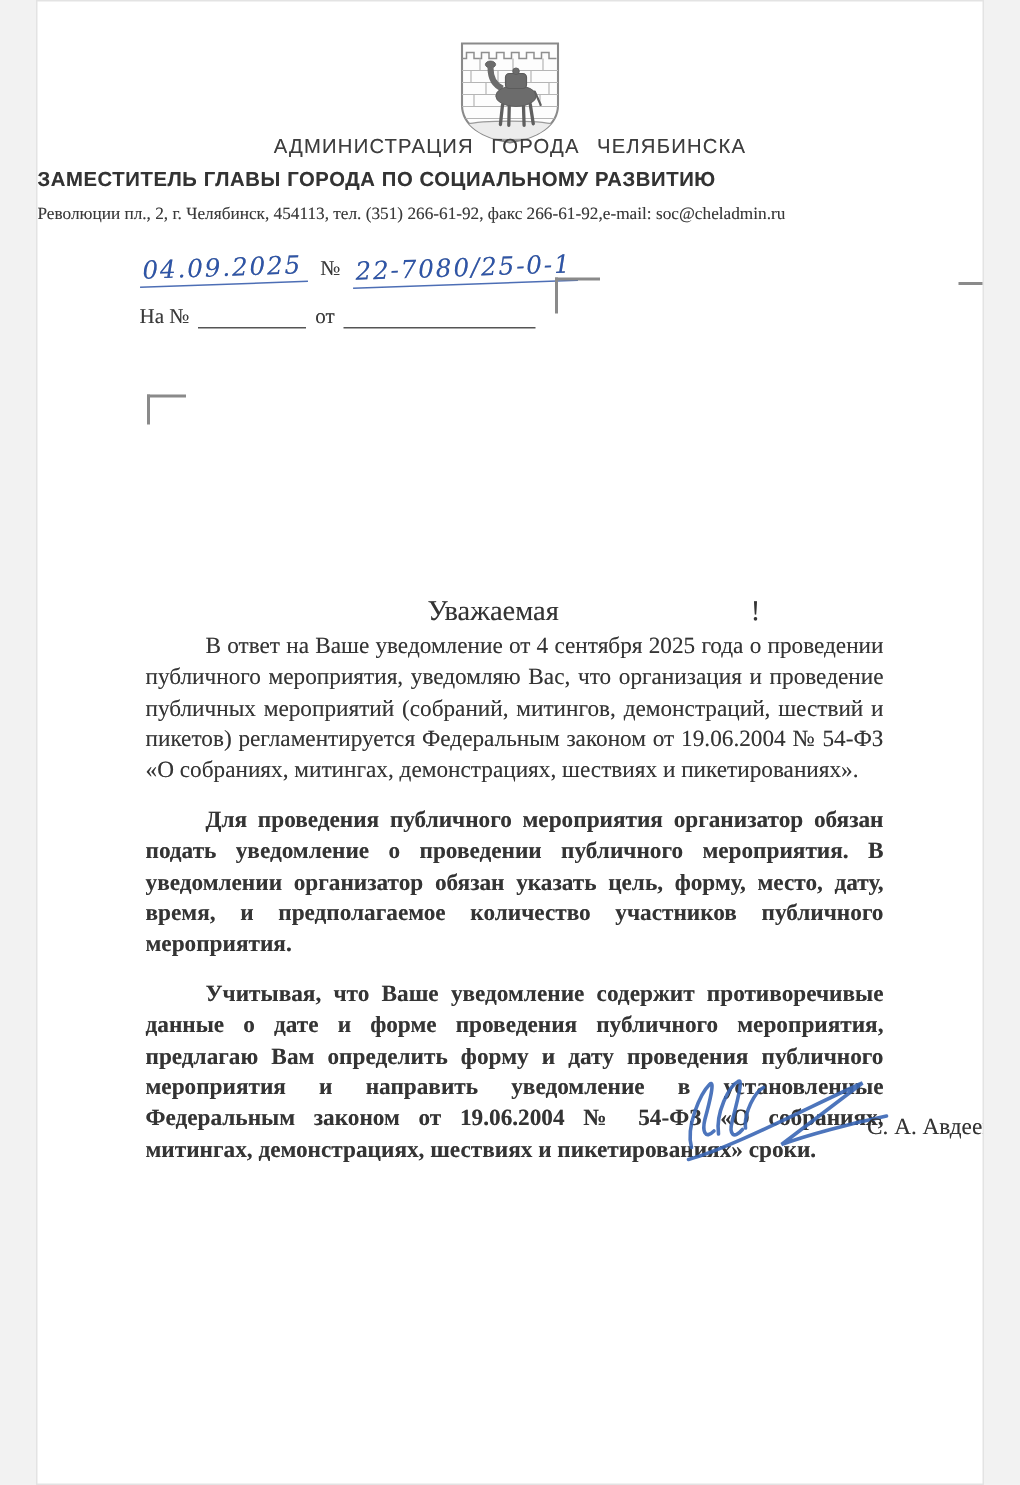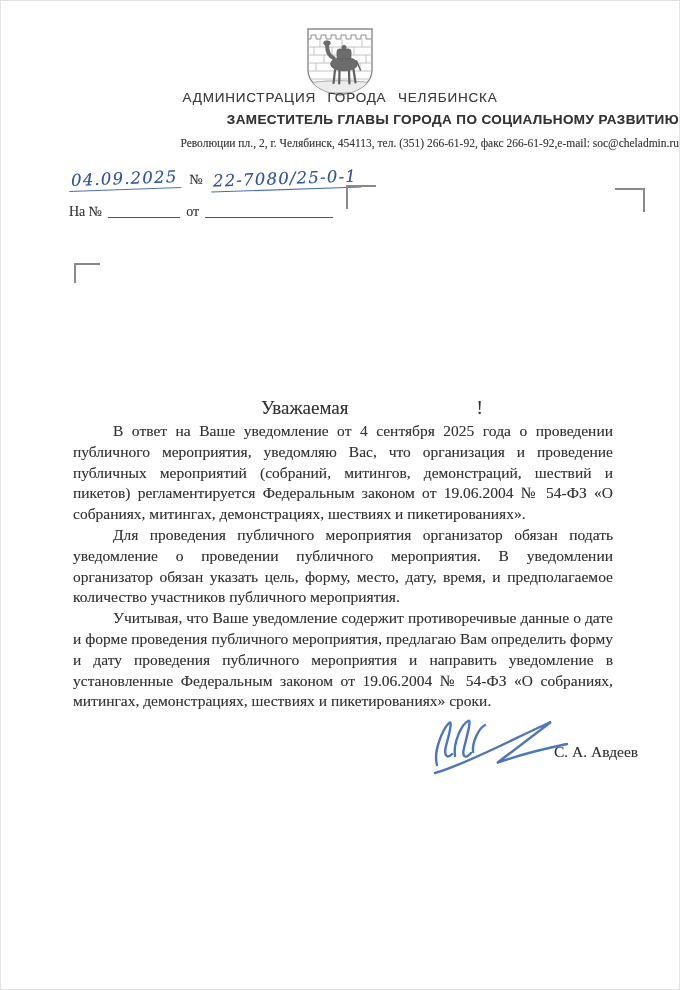--- a/index.html
+++ b/index.html
@@ -1,19 +1,19 @@
 <!DOCTYPE html>
 <html><head>
 <meta charset="utf-8">
 <style>
   * { box-sizing: border-box; margin: 0; padding: 0; }
   html, body { background: #f2f2f2; }
   .page {
     position: relative;
-    width: 680px;
+    width: 632px;
     height: 990px;
     margin: 0 auto;
     background: #ffffff;
     border: 1px solid #e3e3e3;
     overflow: hidden;
     font-family: "Liberation Serif", serif;
     color: #343434;
     text-shadow: 0 0 0.3px rgba(40,40,40,0.4);
   }
 
@@ -32,51 +32,51 @@
     font-family: "Liberation Sans", sans-serif;
     font-size: 13.5px;
     letter-spacing: 0.8px;
     word-spacing: 7px;
     color: #3d3d3d;
   }
   .office-name {
     position: absolute;
     top: 111px;
     left: 0; right: 0;
-    text-align: right;
+    text-align: left;
     font-family: "Liberation Sans", sans-serif;
     font-weight: bold;
     font-size: 13.5px;
     letter-spacing: 0.4px;
     color: #333333;
   }
   .contacts {
     position: absolute;
     top: 136px;
     left: 0; right: 0;
-    text-align: right;
+    text-align: left;
     font-size: 11.5px;
     color: #3a3a3a;
   }
 
   
   .ref-block { position: absolute; left: 68px; top: 168px; }
   .ref-line1 { display: flex; align-items: flex-end; gap: 8px; font-size: 14px; }
   .handwriting {
     font-family: "DejaVu Serif", serif;
     font-style: italic;
     color: #2e55a8;
     font-size: 16.5px;
     letter-spacing: 1.2px;
     transform: rotate(-2deg);
     display: inline-block;
   }
   .hw-underline { border-bottom: 1.6px solid rgba(46,85,168,0.85); padding: 0 4px 1px 2px; }
   .no-sign { font-size: 14px; color: #3a3a3a; padding-bottom: 2px; }
-  .ref-line2 { margin-top: 14px; font-size: 14px; color: #3a3a3a; display: flex; align-items: flex-start; gap: 6px; }
+  .ref-line2 { margin-top: 14px; font-size: 14px; color: #3a3a3a; display: flex; align-items: center; gap: 6px; }
   .blank-line { display: inline-block; border-bottom: 1px solid #555; height: 14px; }
   .blank-short { width: 72px; }
   .blank-long  { width: 128px; }
 
   
   .bracket { position: absolute; }
   .bracket-tl { left: 345px; top: 184px; width: 30px; height: 24px; border-left: 2px solid #8a8a8a; border-top: 2px solid #8a8a8a; }
   .bracket-tr { left: 614px; top: 187px; width: 30px; height: 24px; border-right: 2px solid #8a8a8a; border-top: 2px solid #8a8a8a; }
   .bracket-bl { left: 73px;  top: 262px; width: 26px; height: 20px; border-left: 2px solid #8a8a8a; border-top: 2px solid #8a8a8a; }
 
@@ -85,21 +85,21 @@
   .salutation { font-size: 19px; padding-left: 188px; }
   .salutation .gap { display: inline-block; width: 128px; }
   .body-par {
     margin-top: 2px;
     font-size: 15.5px;
     line-height: 20.8px;
     text-align: justify;
     text-indent: 40px;
     color: #343434;
   }
-  .body-par + .body-par { margin-top: 0; }
+  .body-par + .body-par { margin-top: 12px; font-weight: bold; }
 
   
   .sign-area { position: absolute; left: 0; right: 0; top: 698px; height: 110px; }
   .signature-ink { position: absolute; left: 412px; top: 4px; }
   .sign-name { position: absolute; left: 553px; top: 44px; font-size: 15.5px; white-space: nowrap; color: #333; }
 </style>
 </head>
 <body>
 
 <div class="page">

